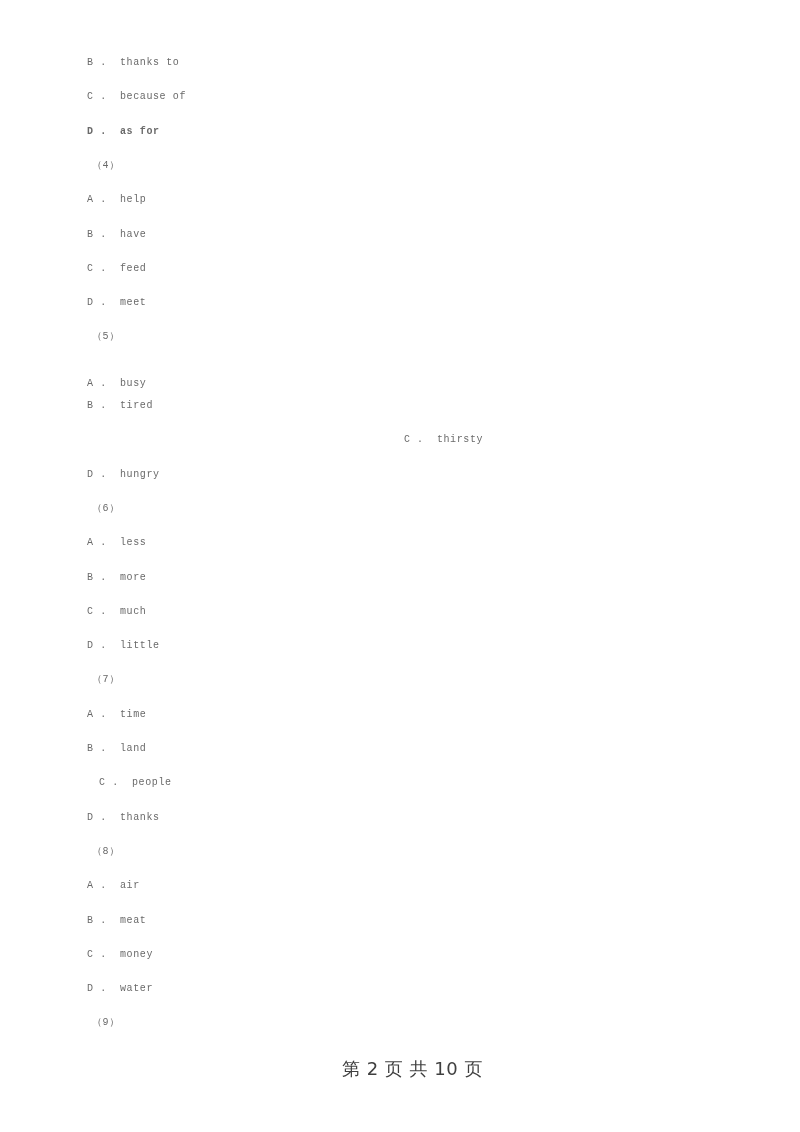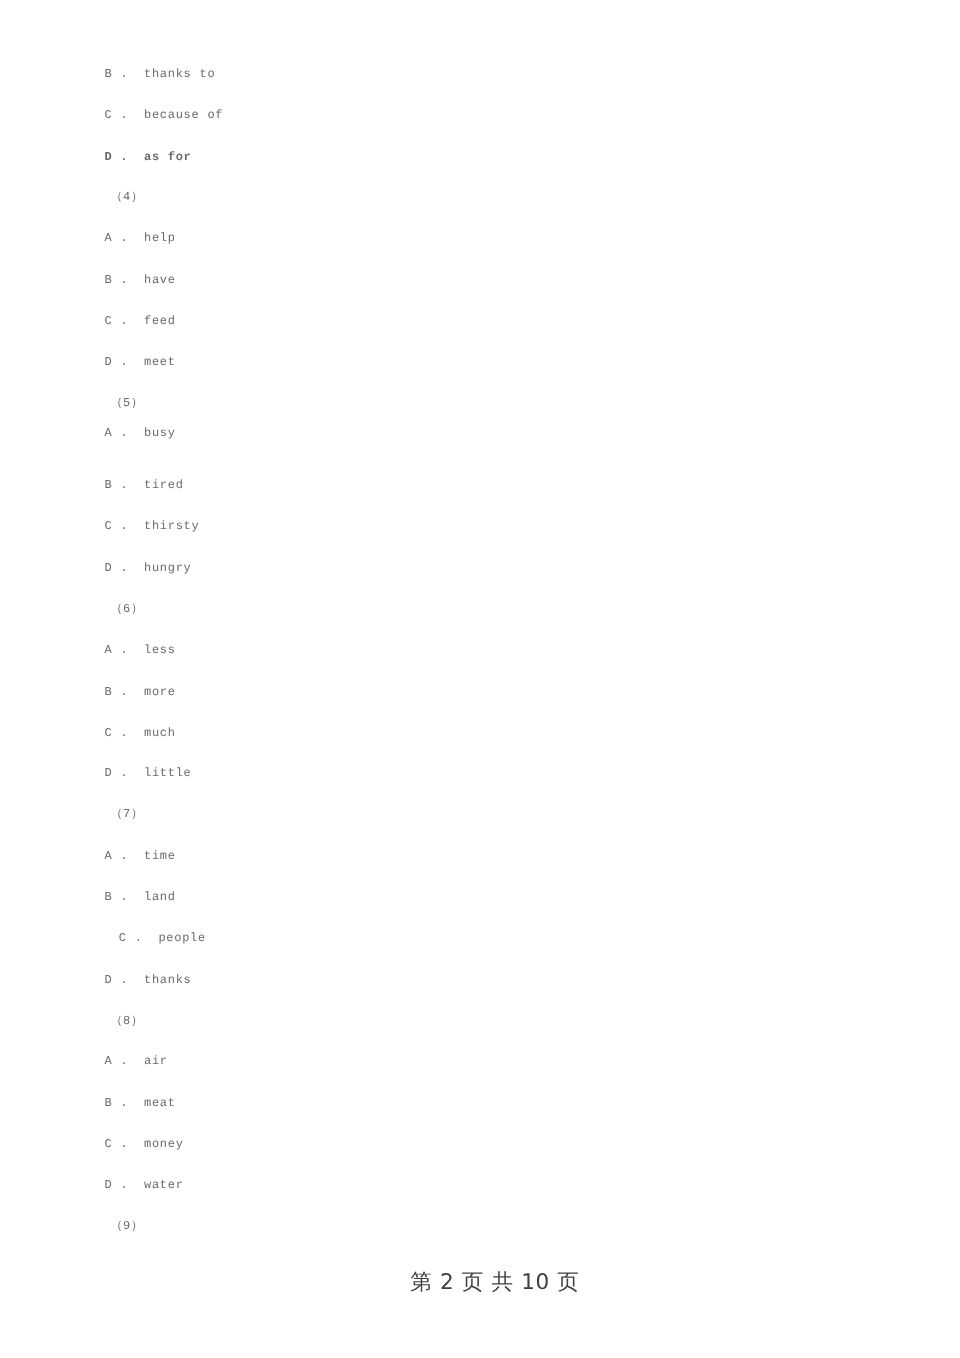--- a/index.html
+++ b/index.html
@@ -84,23 +84,23 @@
   <div id="content">
       <div class="line opt" style="top: 46px;"><span class="txt">B .  thanks to</span></div>
       <div class="line opt" style="top: 80.3px;"><span class="txt">C .  because of</span></div>
       <div class="line opt" style="top: 114.6px; font-weight: bold;"><span class="txt">D .  as for</span></div>
       <div class="line grp" style="top: 148.9px;"><span class="txt">（4）</span></div>
       <div class="line opt" style="top: 183.2px;"><span class="txt">A .  help</span></div>
       <div class="line opt" style="top: 217.5px;"><span class="txt">B .  have</span></div>
       <div class="line opt" style="top: 251.8px;"><span class="txt">C .  feed</span></div>
       <div class="line opt" style="top: 286.1px;"><span class="txt">D .  meet</span></div>
       <div class="line grp" style="top: 320.4px;"><span class="txt">（5）</span></div>
-      <div class="line opt" style="top: 345px;"><span class="txt">A .  busy</span></div>
+      <div class="line opt" style="top: 367px;"><span class="txt">A .  busy</span></div>
       <div class="line opt" style="top: 389px;"><span class="txt">B .  tired</span></div>
-      <div class="line opt" style="top: 423.3px;"><span class="txt">C .  thirsty</span></div>
+      <div class="line opt" style="top: 423.3px; text-align: center;"><span class="txt">C .  thirsty</span></div>
       <div class="line opt" style="top: 457.6px; text-decoration: underline;"><span class="txt">D .  hungry</span></div>
       <div class="line grp" style="top: 491.9px;"><span class="txt">（6）</span></div>
       <div class="line opt" style="top: 526.2px;"><span class="txt">A .  less</span></div>
       <div class="line opt" style="top: 560.5px;"><span class="txt">B .  more</span></div>
       <div class="line opt" style="top: 594.8px;"><span class="txt">C .  much</span></div>
       <div class="line opt" style="top: 629.1px;"><span class="txt">D .  little</span></div>
       <div class="line grp" style="top: 663.4px;"><span class="txt">（7）</span></div>
       <div class="line opt" style="top: 697.7px;"><span class="txt">A .  time</span></div>
       <div class="line opt" style="top: 732px;"><span class="txt">B .  land</span></div>
       <div class="line opt" style="top: 766.3px; margin-left: 12px;"><span class="txt">C .  people</span></div>

